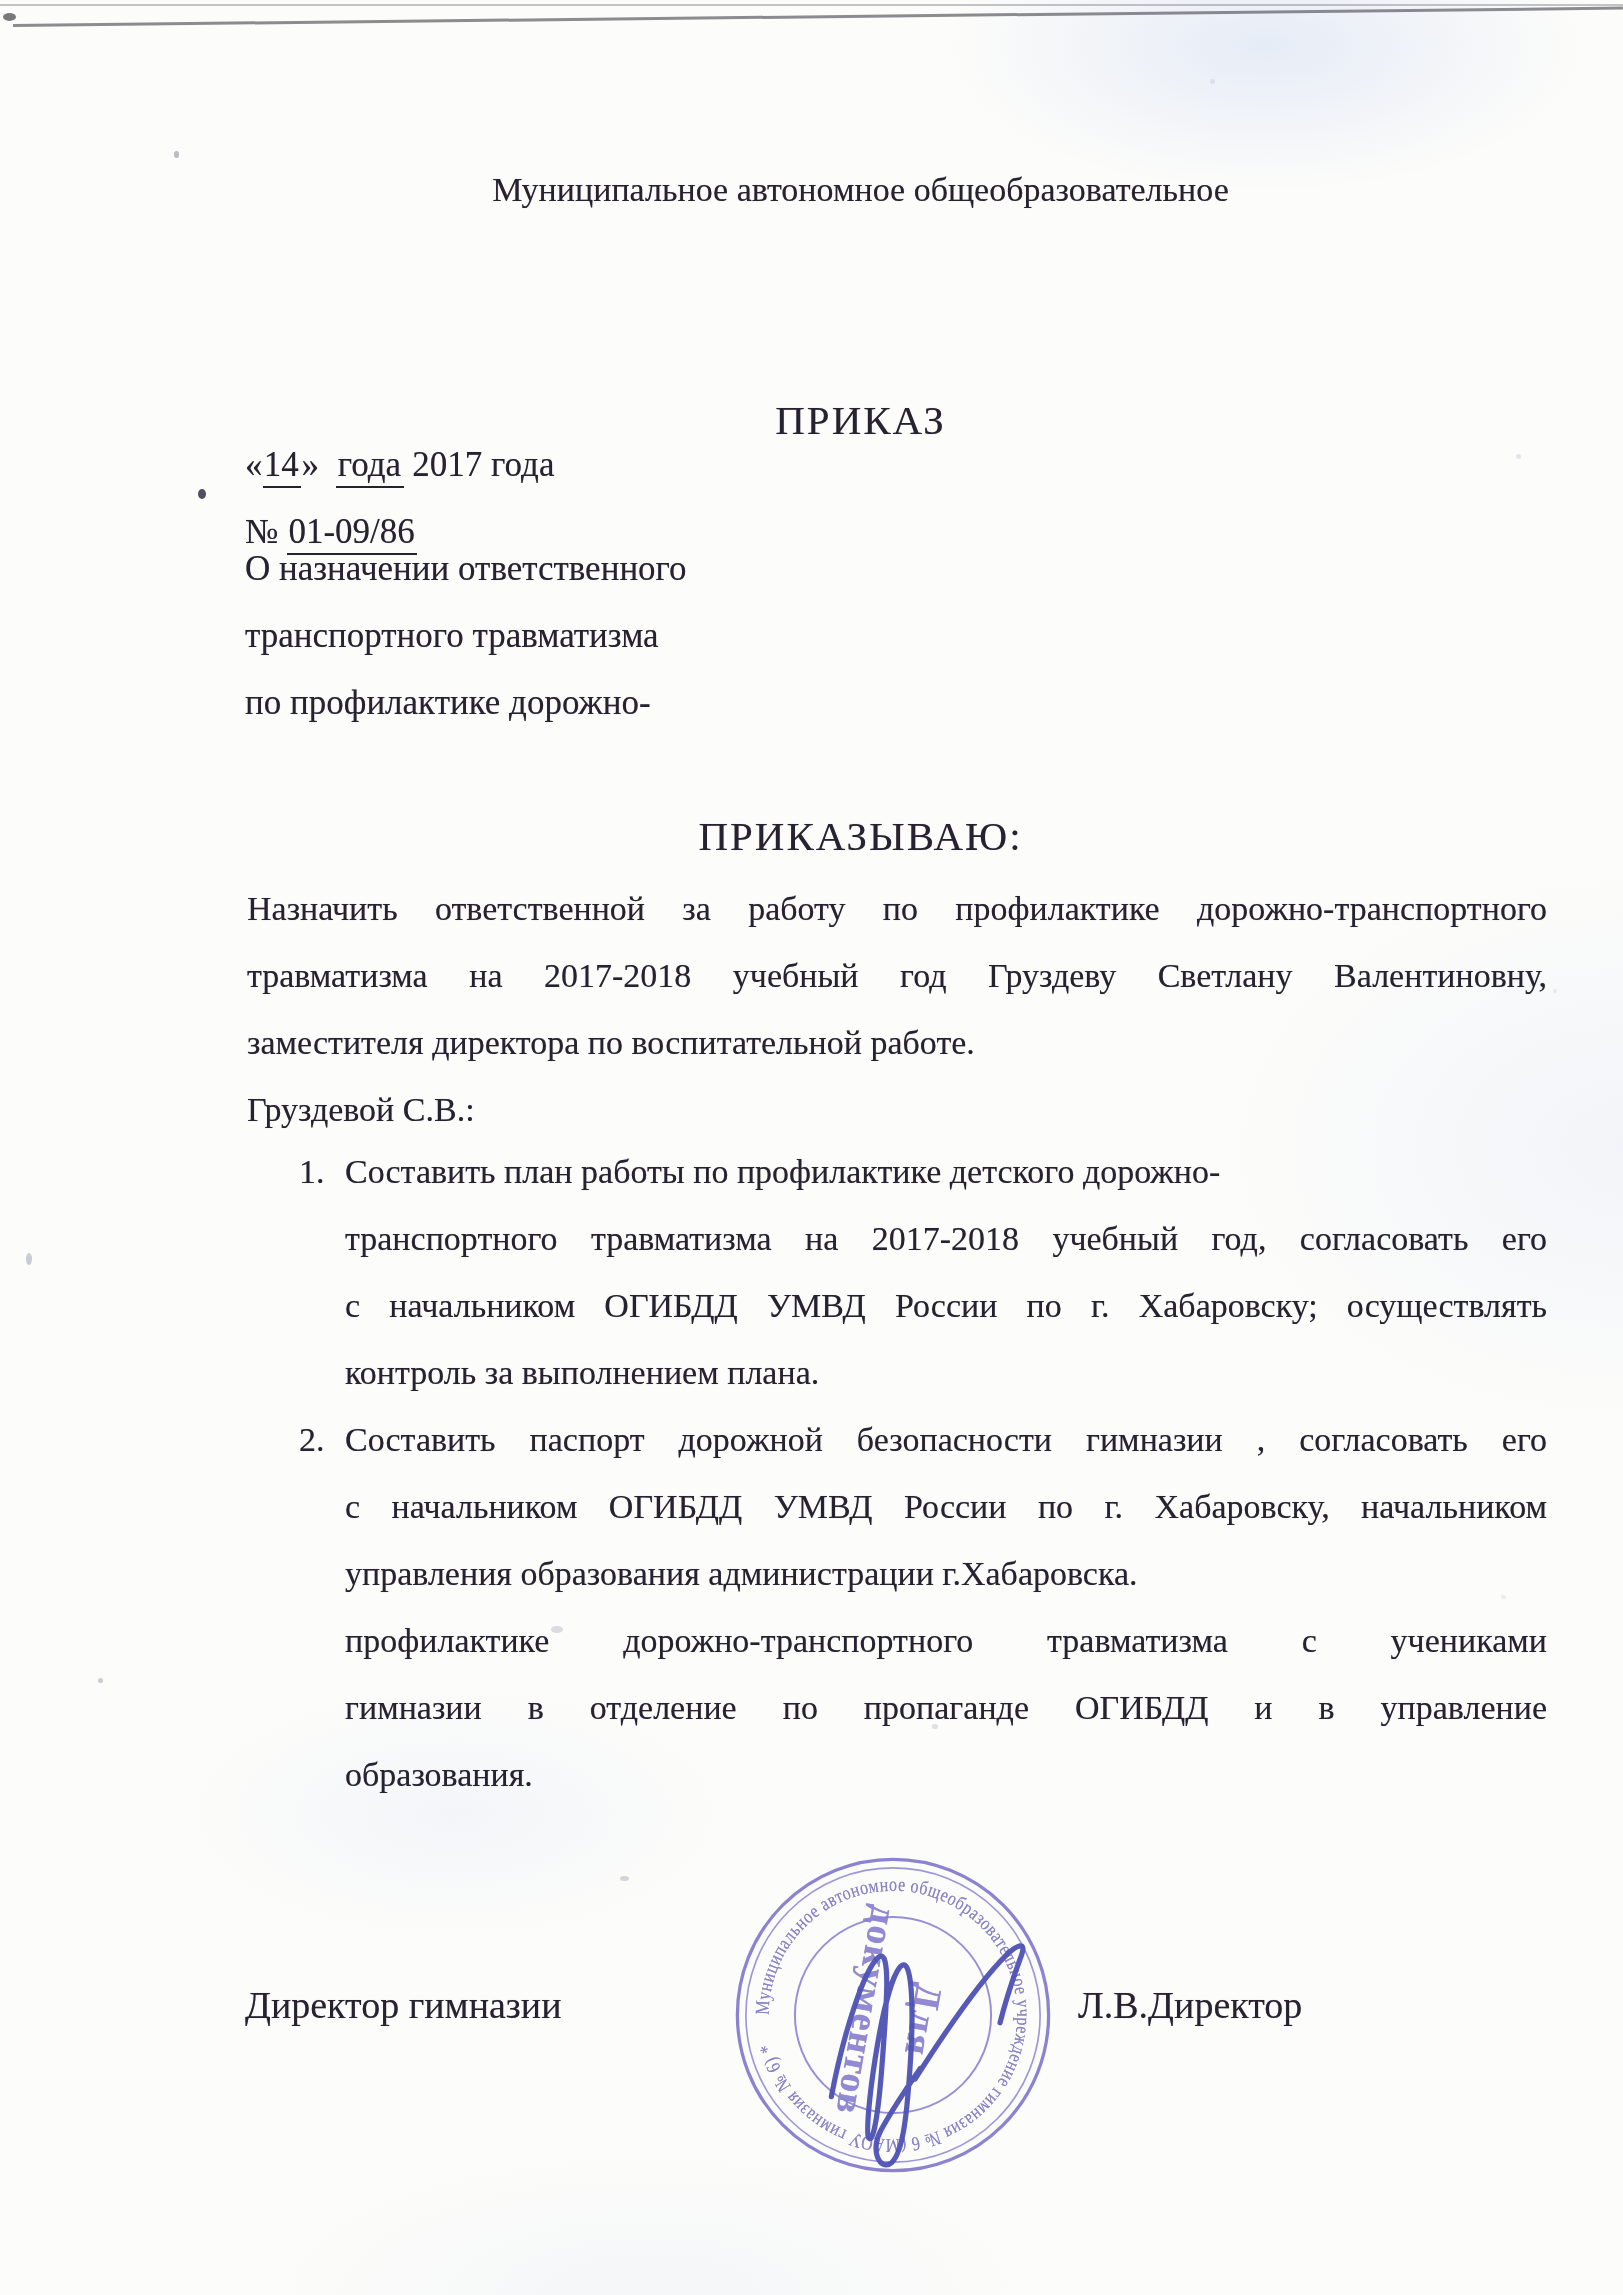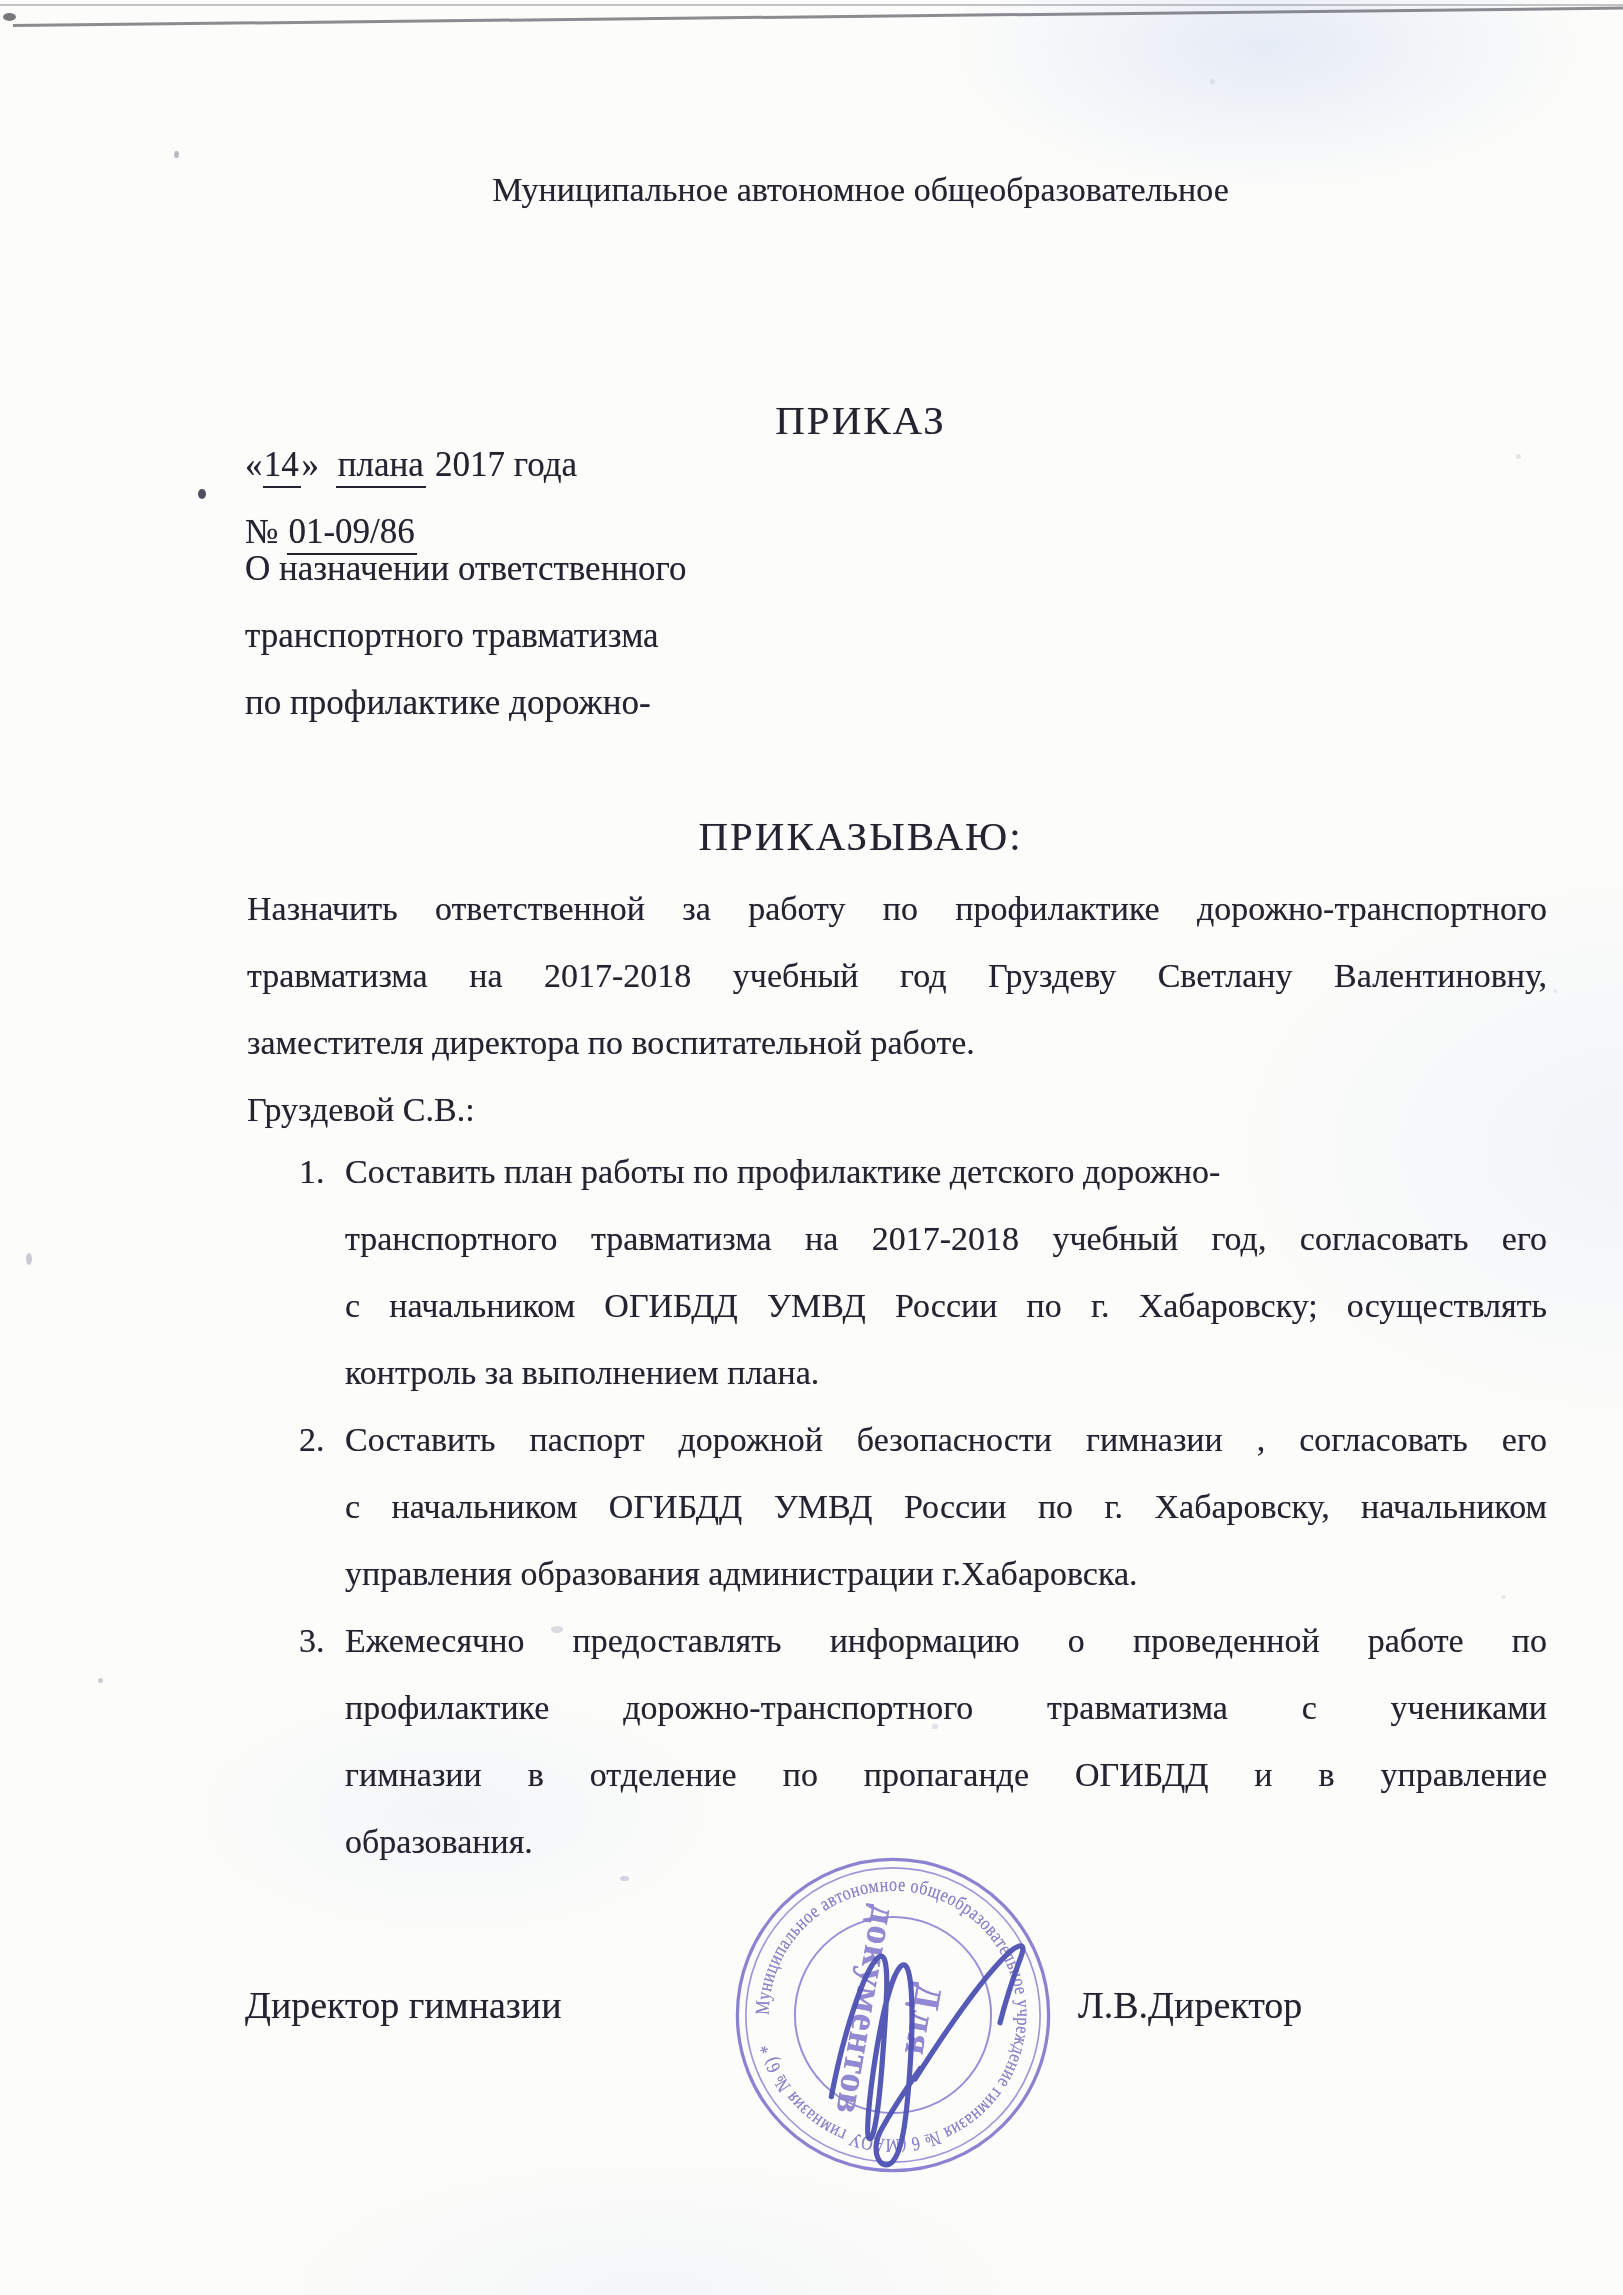--- a/index.html
+++ b/index.html
@@ -64,21 +64,21 @@
 
   <div class="center-block" style="top:156px">
     <div class="title-line">Муниципальное автономное общеобразовательное</div>
   </div>
 
   <div class="center-block heading" style="top:372px">
     <span>ПРИКАЗ</span>
   </div>
 
   <div class="text-line" style="left:245px;top:437px">
-    <span>«</span><span class="u">14</span><span>»</span><span class="sp">  </span><span class="u">плана</span><span class="sp"> </span><span>2017 года</span>
+    <span>«</span><span class="u">14</span><span>»</span><span class="sp">  </span><span class="u">года</span><span class="sp"> </span><span>2017 года</span>
   </div>
 
   <div class="text-line" style="left:245px;top:504px">
     <span>№</span><span class="sp"> </span><span class="u">01-09/86</span>
   </div>
 
   <div class="block subject" id="subject-block" style="left:245px;top:535px;width:785px">
       <div class="line">О назначении ответственного</div>
       <div class="line">транспортного    травматизма</div>
       <div class="line">по профилактике  дорожно-</div>
@@ -96,21 +96,20 @@
     </div>
 
   <div class="block list" id="list-block" style="left:299px;top:1138px;width:1248px">
       <div class="line"><span class="num">1.</span><span>Составить план работы по профилактике детского дорожно-</span></div>
       <div class="line just cont">транспортного травматизма на 2017-2018  учебный год, согласовать его</div>
       <div class="line just cont">с начальником ОГИБДД УМВД России по г. Хабаровску; осуществлять</div>
       <div class="line cont">контроль за выполнением плана.</div>
       <div class="line just"><span class="num">2.</span><span>Составить паспорт дорожной безопасности гимназии , согласовать его</span></div>
       <div class="line just cont">с начальником ОГИБДД УМВД России по г. Хабаровску, начальником</div>
       <div class="line cont">управления образования администрации г.Хабаровска.</div>
-      <div class="line just"><span class="num">3.</span><span>Ежемесячно предоставлять информацию о проведенной работе по</span></div>
       <div class="line just cont">профилактике дорожно-транспортного травматизма с учениками</div>
       <div class="line just cont">гимназии в отделение по пропаганде ОГИБДД и в управление</div>
       <div class="line cont">образования.</div>
     </div>
 
   <div class="sig-line" style="left:245px;top:1977px">Директор гимназии</div>
   <div class="sig-line" style="left:1078px;top:1977px">Л.В.Директор</div>
 
   <svg class="stamp-svg" style="left:723px;top:1845px;opacity:.92" width="340" height="340" viewBox="0 0 520 520">
     <defs>

